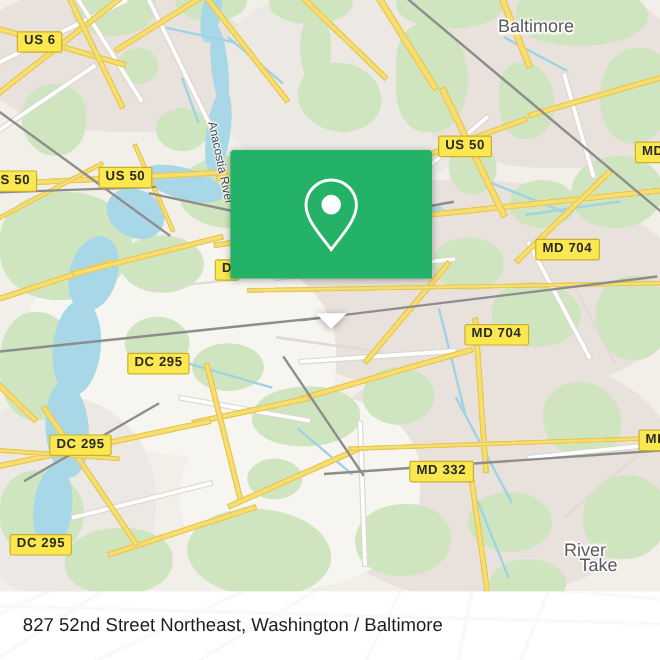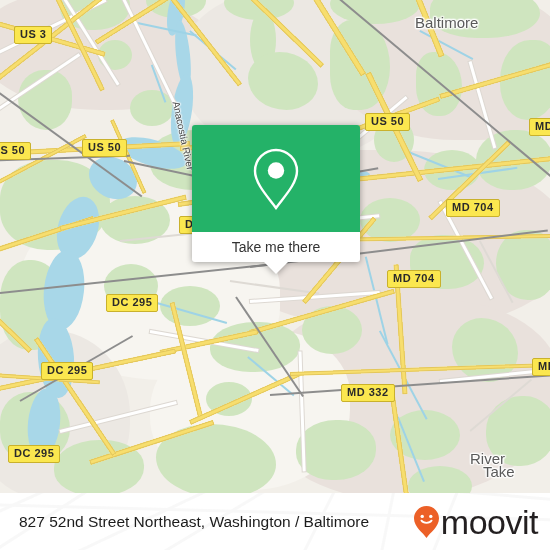--- a/index.html
+++ b/index.html
@@ -283,44 +283,41 @@
     <div class="road rail" style="left:236px;top:296px;width:120px;height:2px;transform:rotate(56deg);"></div>
     <div class="road rail" style="left:20px;top:400px;width:130px;height:2px;transform:rotate(-30deg);"></div>
     <div class="road rail" style="left:270px;top:394px;width:290px;height:2px;transform:rotate(-4deg);"></div>
 
     <div class="riverlabel" style="left:176px;top:96px;transform:rotate(78deg);transform-origin:0 50%;">Anacostia River</div>
 
     <div class="place" style="left:415px;top:14px;">Baltimore</div>
     <div class="place" style="left:470px;top:450px;">River</div>
     <div class="place" style="left:483px;top:463px;">Take</div>
 
-    <div class="shield" style="left:14px;top:26px;">US 3</div>
+    <div class="shield" style="left:14px;top:26px;">US 6</div>
     <div class="shield" style="left:-14px;top:142px;">US 50</div>
     <div class="shield" style="left:82px;top:139px;">US 50</div>
     <div class="shield" style="left:365px;top:113px;">US 50</div>
     <div class="shield" style="left:529px;top:118px;">MD</div>
     <div class="shield" style="left:446px;top:199px;">MD 704</div>
     <div class="shield" style="left:387px;top:270px;">MD 704</div>
     <div class="shield" style="left:106px;top:294px;">DC 295</div>
     <div class="shield" style="left:41px;top:362px;">DC 295</div>
     <div class="shield" style="left:8px;top:445px;">DC 295</div>
     <div class="shield" style="left:341px;top:384px;text-align:right;">MD 332</div>
     <div class="shield" style="left:532px;top:358px;">MD</div>
     <div class="shield" style="left:179px;top:216px;">D</div>
 
 
     <div id="callout">
       <div id="callout-top">
         <svg id="pin-icon" viewBox="0 0 54 66">
           <path d="M27 4 C15.4 4 6 13.4 6 25 C6 38 20 52 27 62 C34 52 48 38 48 25 C48 13.4 38.6 4 27 4 Z" fill="none" stroke="#ffffff" stroke-width="2.4"></path>
           <circle cx="27" cy="24.5" r="8.2" fill="#ffffff"></circle>
         </svg>
-      </div>
-      <div id="callout-bottom">
-        <span id="callout-label">Take me there</span>
       </div>
       <div id="callout-tail"></div>
     </div>
 
   </div>
 
   <div id="footer">
     <svg id="footer-watermark" viewBox="0 0 550 550">
       <g stroke="#8a8a8a" stroke-width="3" fill="none">
         <line x1="-20" y1="520" x2="180" y2="430"></line>
@@ -329,25 +326,16 @@
         <line x1="300" y1="560" x2="350" y2="460"></line>
         <line x1="380" y1="560" x2="400" y2="460"></line>
         <line x1="430" y1="560" x2="470" y2="460"></line>
         <line x1="-20" y1="560" x2="120" y2="470"></line>
         <line x1="200" y1="470" x2="560" y2="500"></line>
         <line x1="0" y1="505" x2="560" y2="520"></line>
       </g>
     </svg>
     <div id="footer-inner">
       <div id="footer-address">827 52nd Street Northeast, Washington / Baltimore</div>
-      <div id="brand">
-        <svg id="brand-pin" viewBox="0 0 27 34">
-          <path d="M13.5 1 C6.6 1 1 6.6 1 13.5 C1 22 10 27.5 13.5 33 C17 27.5 26 22 26 13.5 C26 6.6 20.4 1 13.5 1 Z" fill="#ec6027"></path>
-          <circle cx="9.2" cy="11.4" r="1.7" fill="#ffffff"></circle>
-          <circle cx="17.8" cy="11.4" r="1.7" fill="#ffffff"></circle>
-          <path d="M8.4 15.6 C10.3 18.6 16.7 18.6 18.6 15.6" fill="none" stroke="#ffffff" stroke-width="1.8" stroke-linecap="round"></path>
-        </svg>
-        <span id="brand-name">moovit</span>
-      </div>
     </div>
   </div>
 
 </div>
 
 </body></html>

